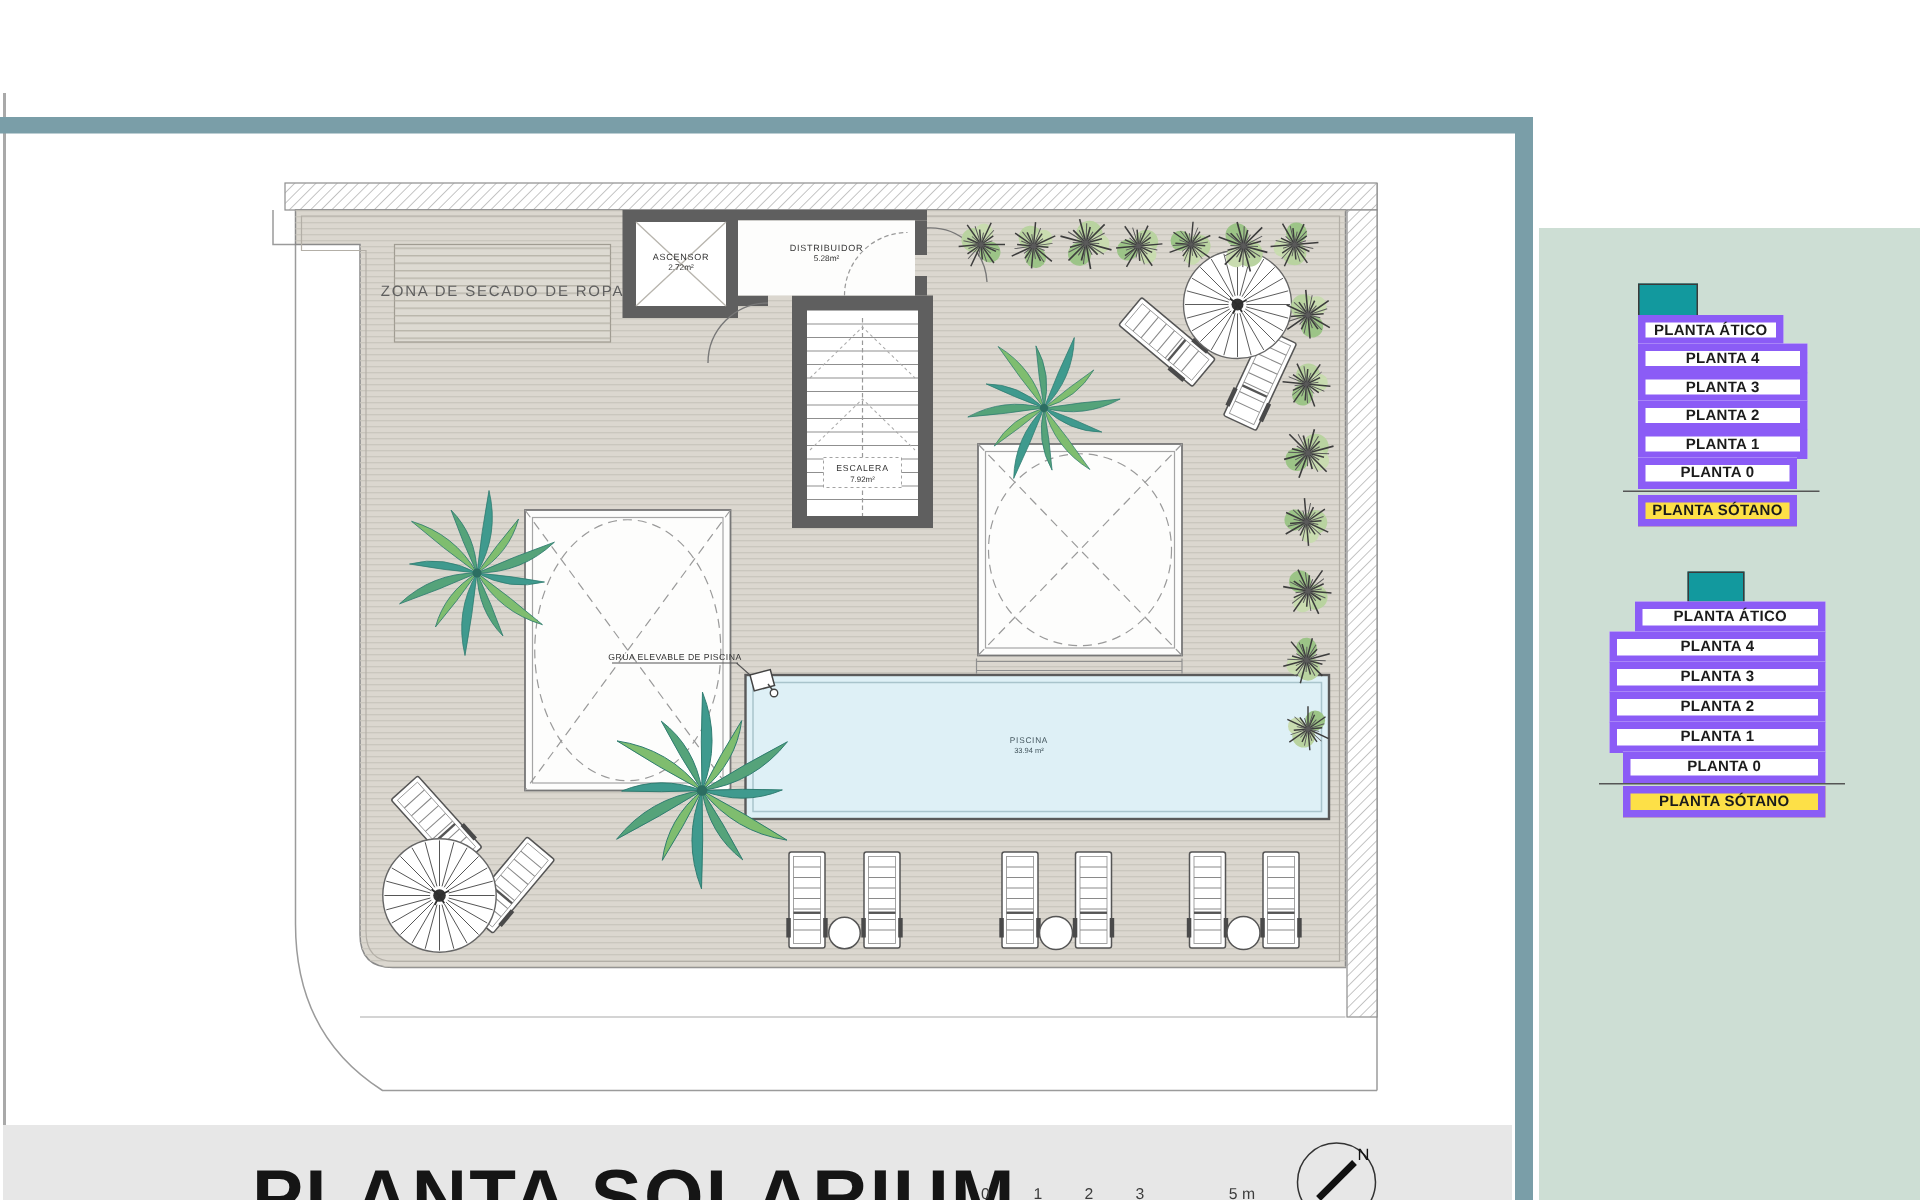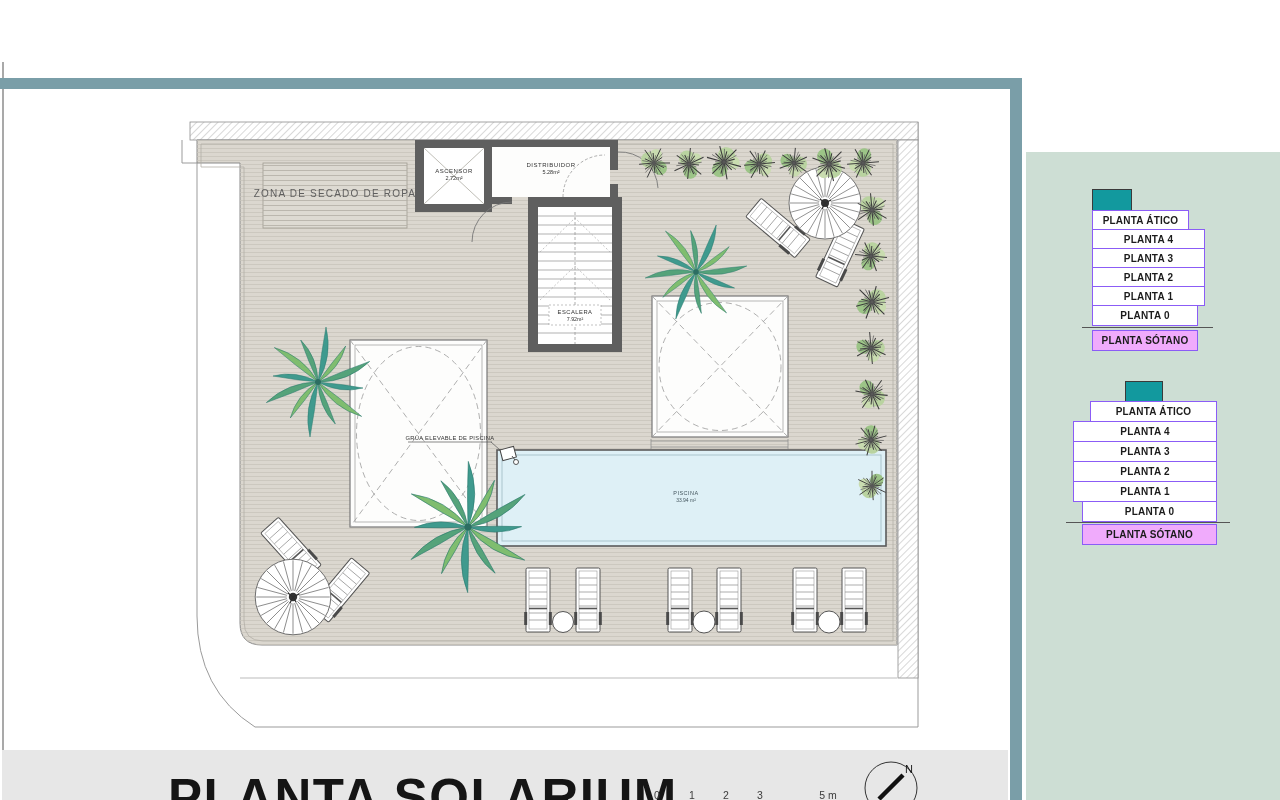--- a/index.html
+++ b/index.html
@@ -3,23 +3,23 @@
 <meta charset="utf-8">
 <style>
   html,body{margin:0;padding:0;background:#fff;}
   .canvas{position:relative;width:1280px;height:800px;background:#fff;overflow:hidden;
           font-family:"Liberation Sans",sans-serif;}
   .topbar{position:absolute;left:0;top:78px;width:1022px;height:11px;background:#7a9ea8;}
   .rightbar{position:absolute;left:1010px;top:78px;width:12px;height:722px;background:#7a9ea8;}
   .leftline{position:absolute;left:2px;top:62px;width:1.5px;height:738px;background:#a9a9a9;}
   .sidebar-bg{position:absolute;left:1026px;top:152px;width:254px;height:648px;background:#cdded4;}
   .floor-row{position:absolute;display:flex;align-items:center;justify-content:center;
-             background:#fff;border:1px solid #8b5cf6;font-size:10px;font-weight:bold;
+             background:#fff;border:5px solid #8b5cf6;font-size:10px;font-weight:bold;
              color:#1b1b1b;letter-spacing:.2px;box-sizing:border-box;white-space:nowrap;}
-  .floor-row.basement{background:#f0abfc;}
+  .floor-row.basement{background:#fde047;}
   .floor-marker{position:absolute;background:#12999e;border:1px solid #3a3a3a;box-sizing:border-box;}
   .ground-line{position:absolute;height:0;border-top:1.5px solid #555;}
   svg.plan{position:absolute;left:0;top:88px;}
   text{font-family:"Liberation Sans",sans-serif;}
 </style>
 </head>
 <body>
 
 <div class="canvas">
 

